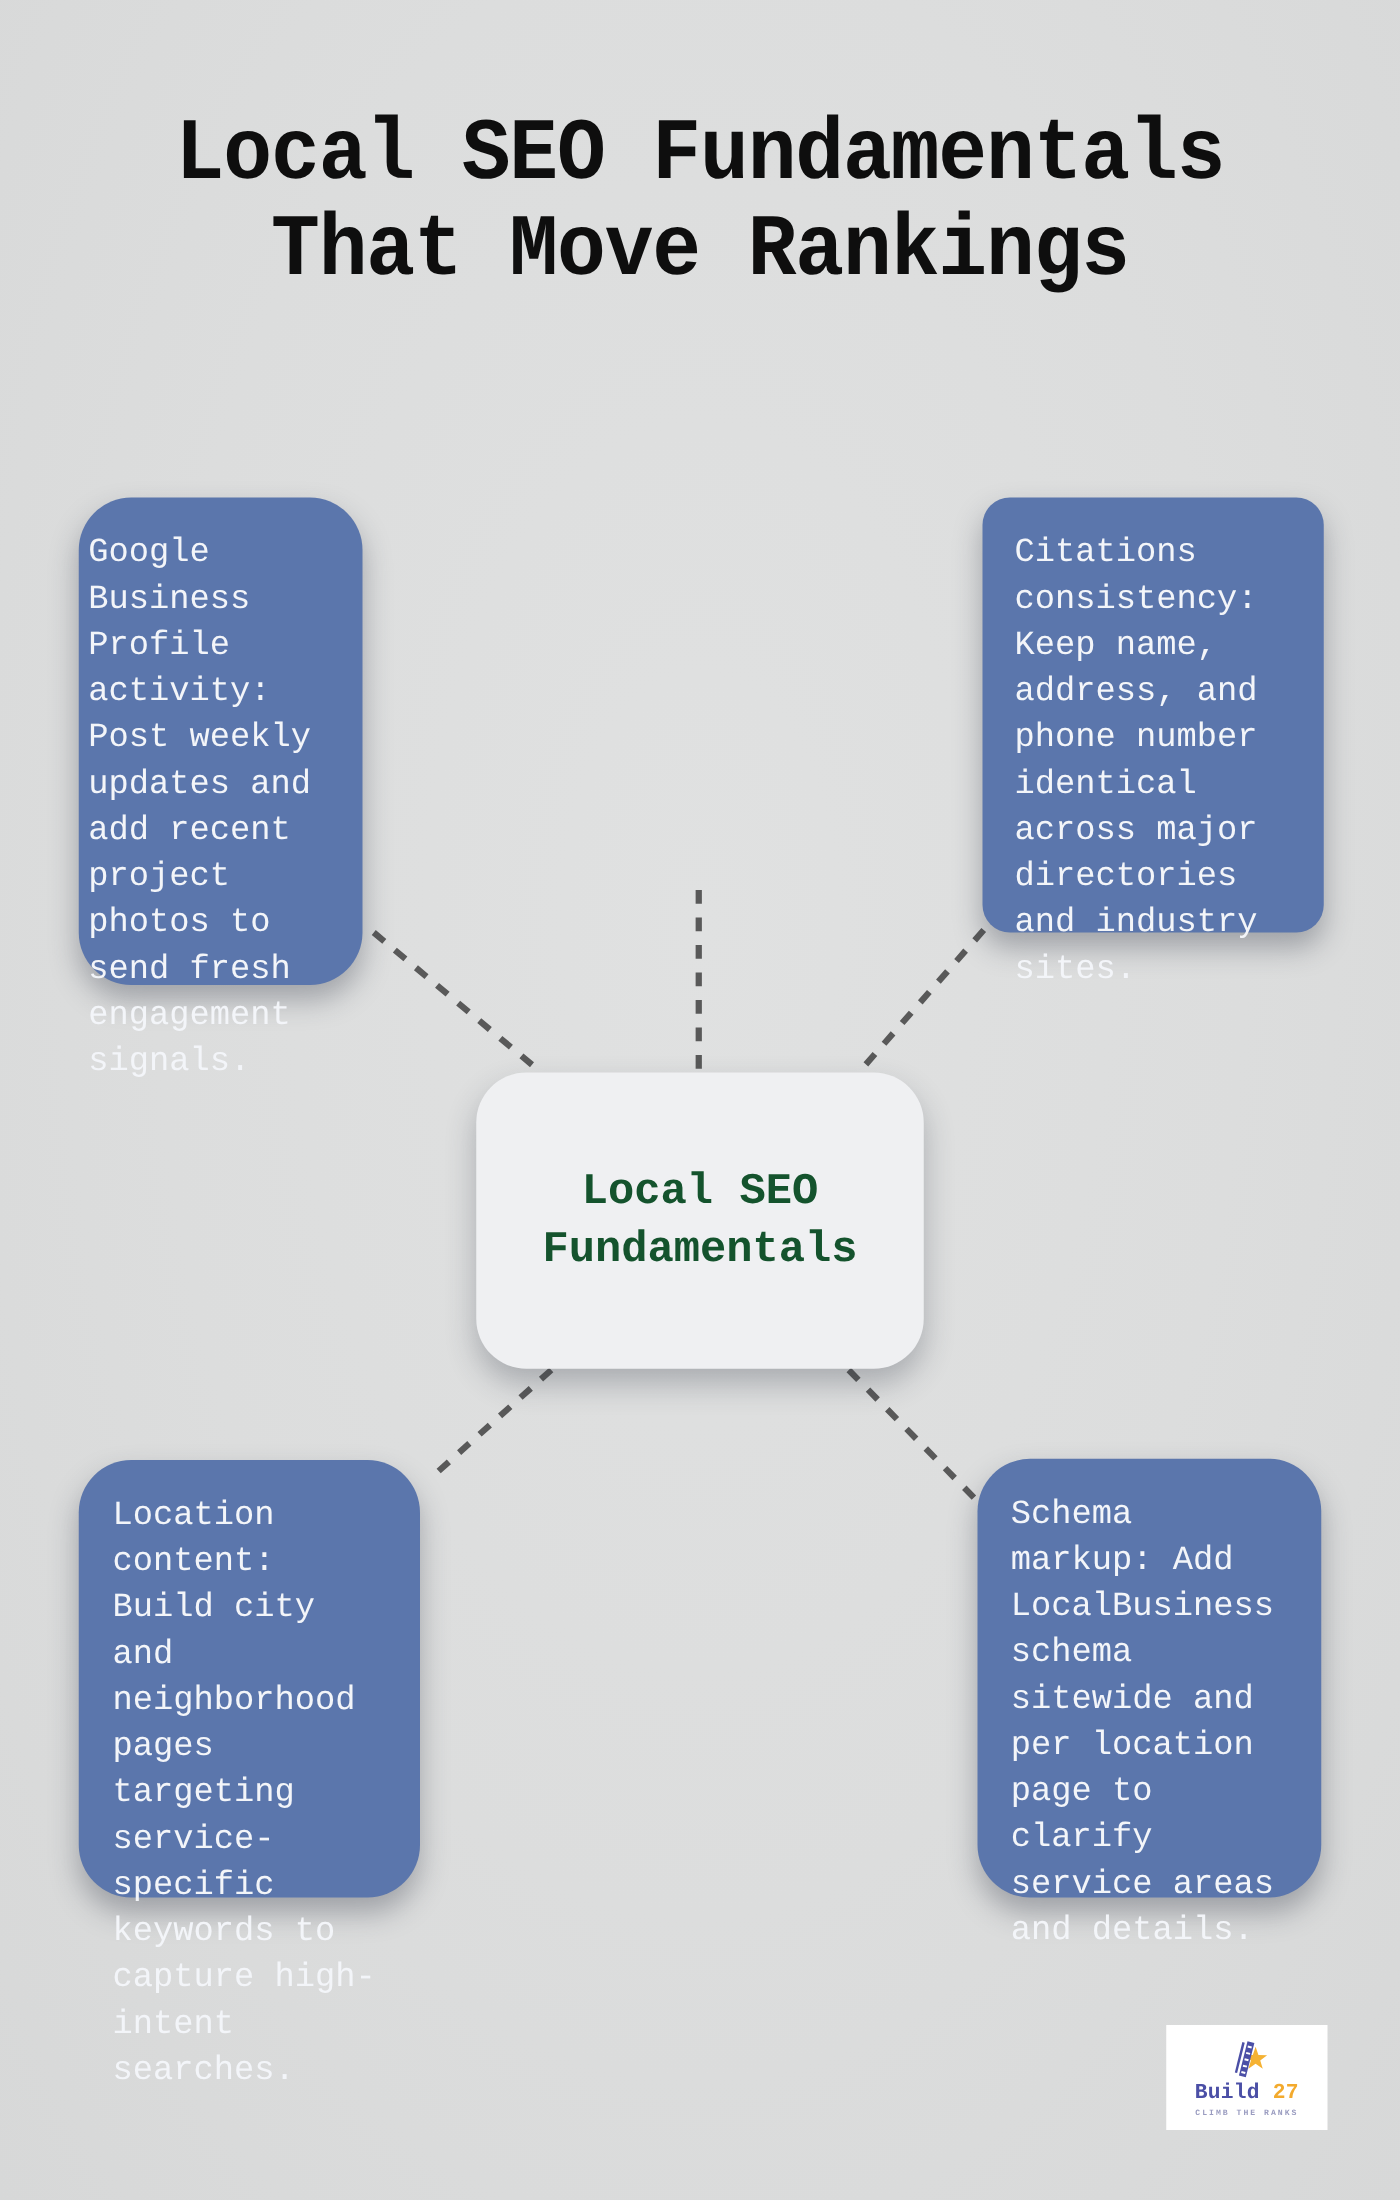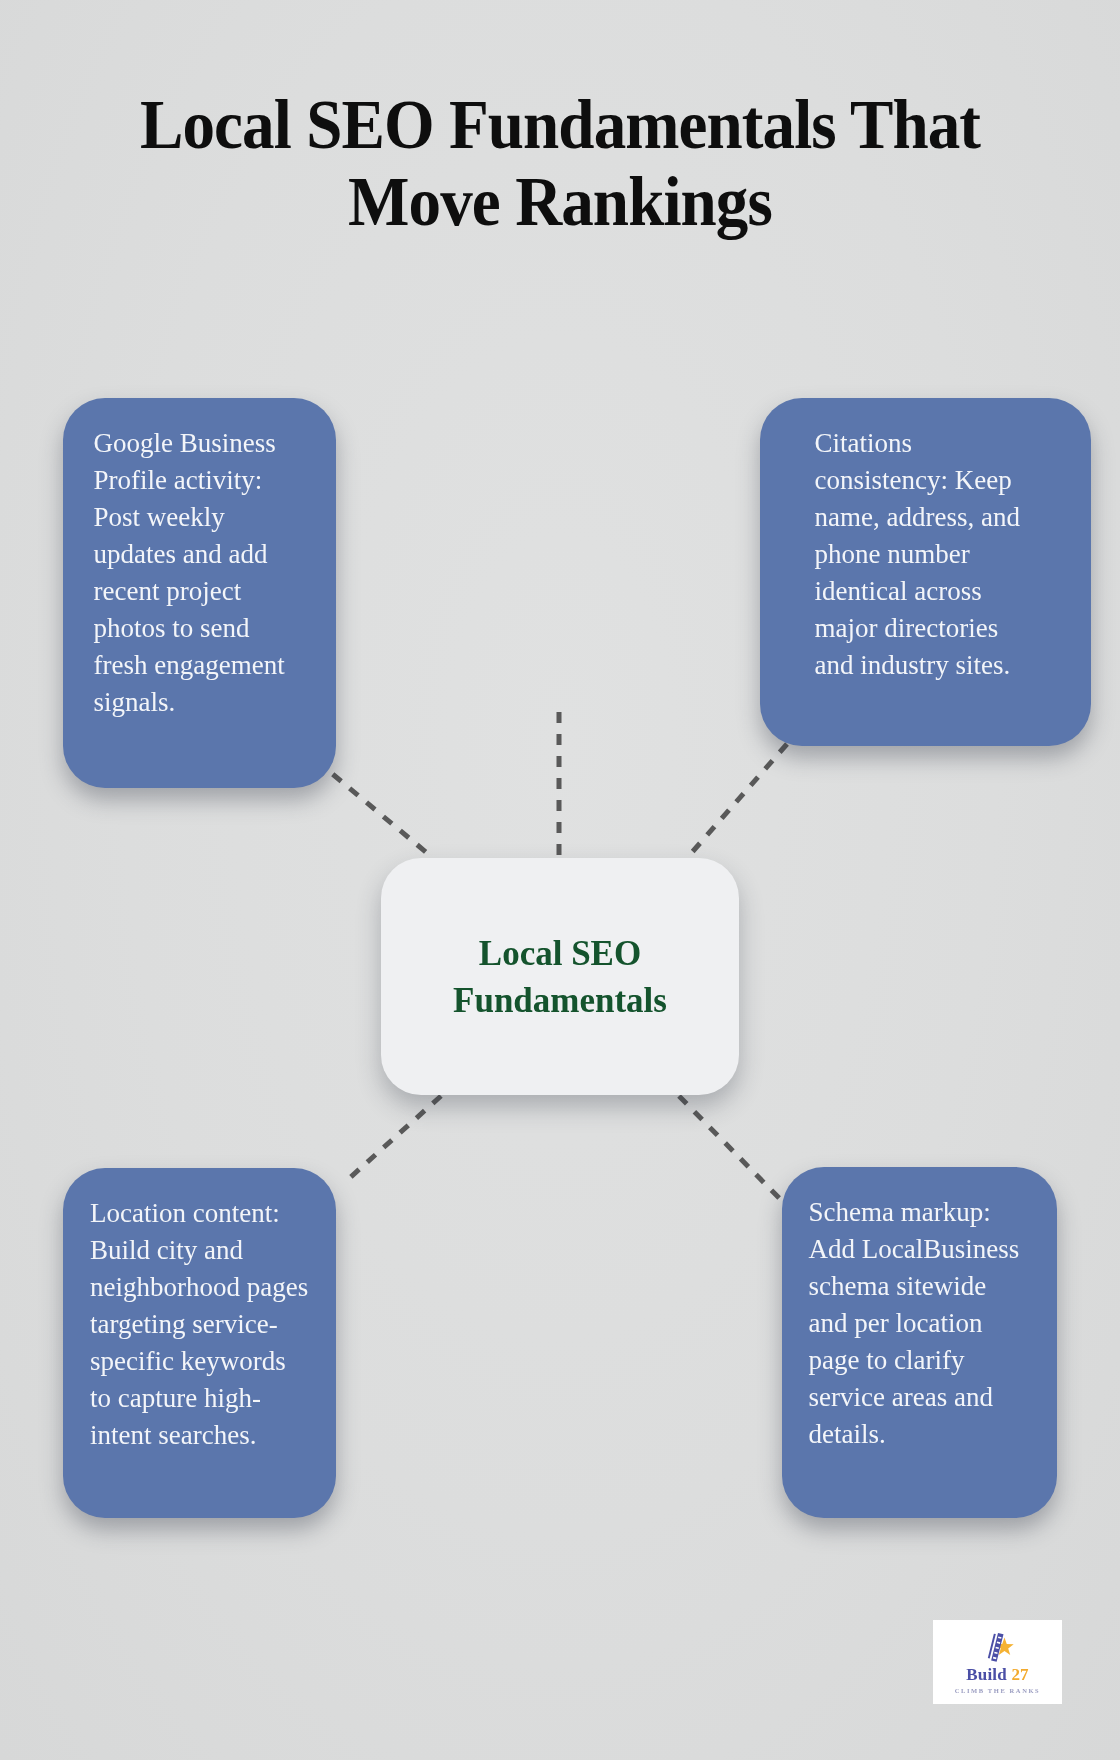--- a/index.html
+++ b/index.html
@@ -1,40 +1,40 @@
 <!DOCTYPE html>
 <html><head>
 <meta charset="utf-8">
 <style>
   html,body{margin:0;padding:0;background:#c9caca;}
   .canvas{
     position:relative;width:1120px;height:1760px;margin:0 auto;overflow:hidden;
     background:radial-gradient(ellipse at 50% 42%, #e0e1e1 0%, #dcdddd 55%, #d7d8d8 100%);
-    font-family:Liberation Serif, serif;
+    font-family:Liberation Mono, monospace;
   }
   .title{
     position:absolute;top:86px;left:60px;width:1000px;
     text-align:center;font-size:70px;line-height:77px;font-weight:700;
     color:#0e0e0e;letter-spacing:-1px;transform:scaleX(0.93);transform-origin:50% 50%;
     margin:0;
   }
   .connectors{position:absolute;top:0;left:0;z-index:1;}
   .node{
     position:absolute;z-index:2;box-sizing:border-box;
     background:#5b76ac;border-radius:42px;
     color:#f3f5f9;font-size:27px;line-height:37px;font-weight:400;
     padding:27px 0 0 0;
     box-shadow:0 12px 22px rgba(50,55,70,0.35);
   }
   .node .txt{margin:0 auto;}
-  .n1{left:63px;top:398px;width:273px;height:390px;}
+  .n1{left:63px;top:398px;width:227px;height:390px;}
   .n1 .txt{width:212px;}
   .n2{left:423px;top:398px;width:273px;height:312px;}
   .n2 .txt{width:212px;}
-  .n3{left:760px;top:398px;width:331px;height:348px;}
+  .n3{left:786px;top:398px;width:273px;height:348px;border-radius:22px;}
   .n3 .txt{width:222px;}
   .n4{left:63px;top:1168px;width:273px;height:350px;}
   .n4 .txt{width:219px;}
   .n5{left:782px;top:1167px;width:275px;height:351px;}
   .n5 .txt{width:222px;}
   .center-node{
     position:absolute;z-index:3;left:381px;top:858px;width:358px;height:237px;
     background:#eff0f2;border-radius:40px;
     box-shadow:0 12px 24px rgba(50,55,70,0.30);
     display:flex;align-items:center;justify-content:center;

